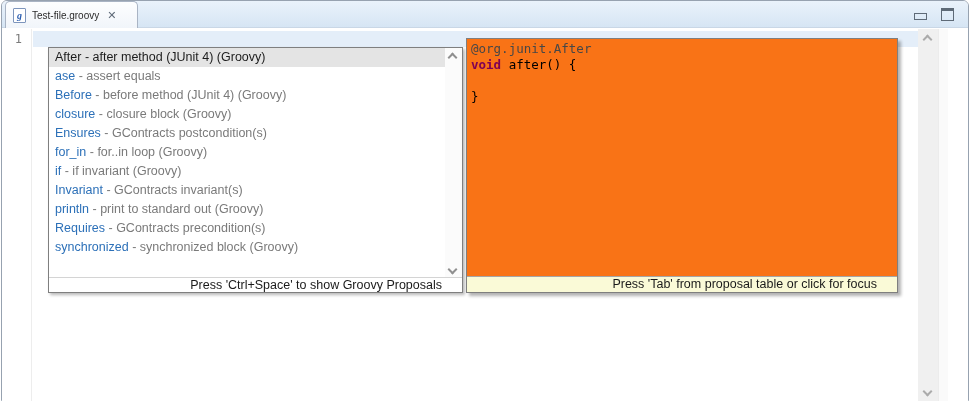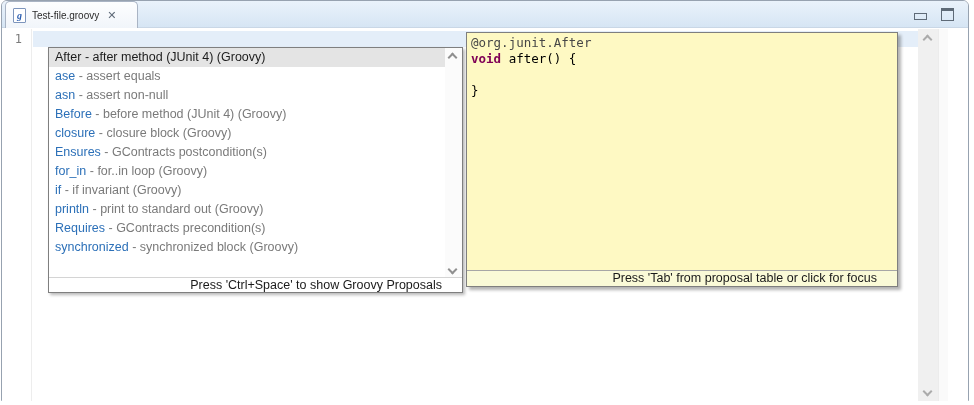--- a/index.html
+++ b/index.html
@@ -55,22 +55,22 @@
   .prow .ds { color:#7A7A7A; }
   .prow.sel .nm, .prow.sel .ds { color:#1C1C1C; }
   .plist-scroll { position:absolute; right:0; top:0; width:17px; height:230px; background:#FBFBFB; }
   .plist-scroll .top { position:absolute; top:6px; left:4px; border-color:#8F8F8F; }
   .plist-scroll .bottom { position:absolute; bottom:5px; left:4px; border-color:#8F8F8F; }
   .pfooter { position:absolute; left:0; right:0; bottom:0; height:15px; border-top:1px solid #D4D4D4;
              font-size:12.5px; color:#1A1A1A; text-align:right; padding-right:20px; line-height:14px;
              background:#ffffff; }
 
   
-  .preview { position:absolute; left:466px; top:32px; width:432px; height:255px;
-             background:#fef9c3; border:1px solid #7F7F7F;
+  .preview { position:absolute; left:466px; top:38px; width:432px; height:255px;
+             background:#f97316; border:1px solid #7F7F7F;
              box-shadow:3px 3px 3px rgba(0,0,0,0.30); }
   .pcode { position:absolute; left:0; top:0; right:0; bottom:16px; padding:2px 4px;
            font:12.5px/16px "DejaVu Sans Mono", monospace; color:#000; }
   .pcode .ln { height:16px; white-space:pre; }
   .tok-annotation { color:#474747; }
   .tok-keyword { color:#7F0055; font-weight:bold; }
   .tok-plain { color:#000000; }
   .vfooter { position:absolute; left:0; right:0; bottom:0; height:16px; border-top:1px solid #A6A6A6;
              background:#FAFAD7; font-size:12.5px; color:#1A1A1A; text-align:right;
              padding-right:20px; line-height:15px; }
@@ -103,26 +103,26 @@
         <span class="chev up top"></span>
         <span class="chev down bottom"></span>
       </div>
     </div>
   </div>
 
   <div class="popup">
     <div class="plist" id="proposal-list">
         <div class="prow sel"><span class="nm">After</span><span class="ds"> - after method (JUnit 4) (Groovy)</span></div>
         <div class="prow"><span class="nm">ase</span><span class="ds"> - assert equals</span></div>
-        <div class="prow"><span class="nm">asn</span><span class="ds"> - assert non-null</span></div>
         <div class="prow"><span class="nm">Before</span><span class="ds"> - before method (JUnit 4) (Groovy)</span></div>
         <div class="prow"><span class="nm">closure</span><span class="ds"> - closure block (Groovy)</span></div>
         <div class="prow"><span class="nm">Ensures</span><span class="ds"> - GContracts postcondition(s)</span></div>
         <div class="prow"><span class="nm">for_in</span><span class="ds"> - for..in loop (Groovy)</span></div>
         <div class="prow"><span class="nm">if</span><span class="ds"> - if invariant (Groovy)</span></div>
+        <div class="prow"><span class="nm">Invariant</span><span class="ds"> - GContracts invariant(s)</span></div>
         <div class="prow"><span class="nm">println</span><span class="ds"> - print to standard out (Groovy)</span></div>
         <div class="prow"><span class="nm">Requires</span><span class="ds"> - GContracts precondition(s)</span></div>
         <div class="prow"><span class="nm">synchronized</span><span class="ds"> - synchronized block (Groovy)</span></div>
       </div>
     <div class="plist-scroll">
       <span class="chev up top"></span>
       <span class="chev down bottom"></span>
     </div>
     <div class="pfooter">Press 'Ctrl+Space' to show Groovy Proposals</div>
   </div>

